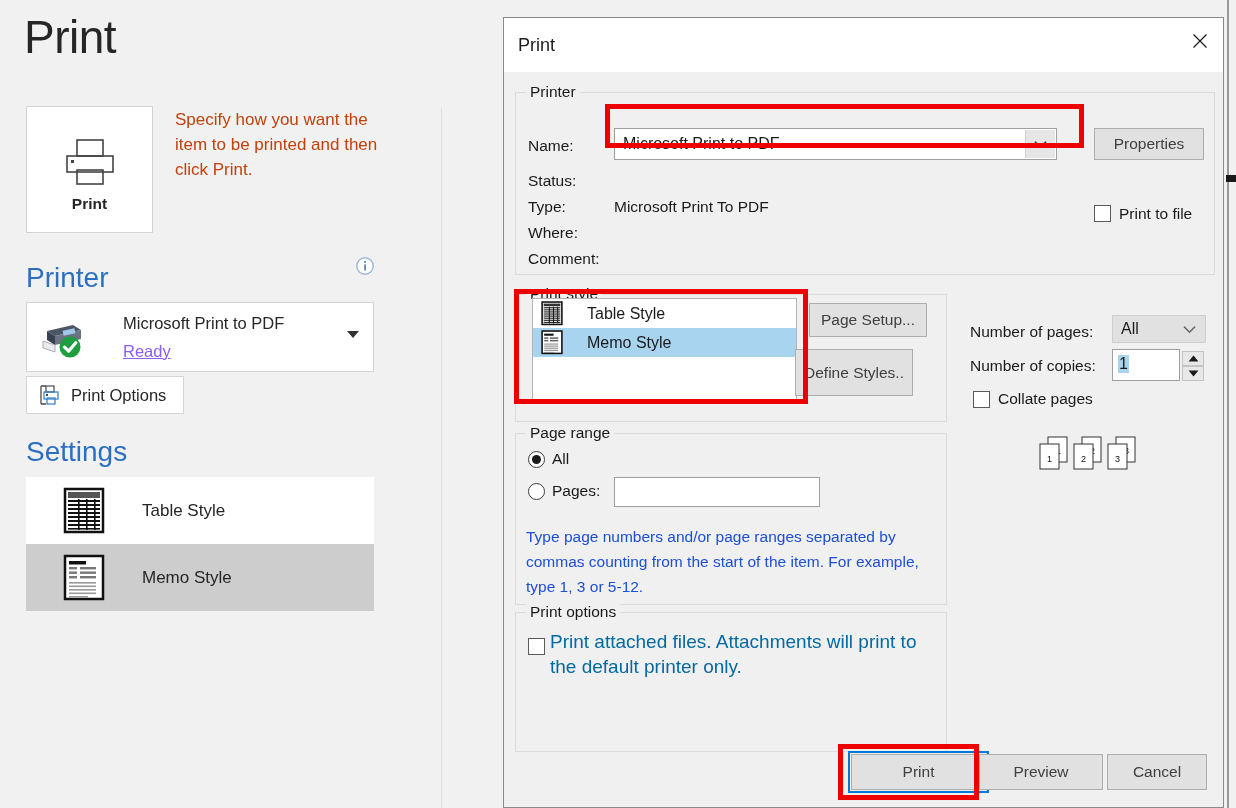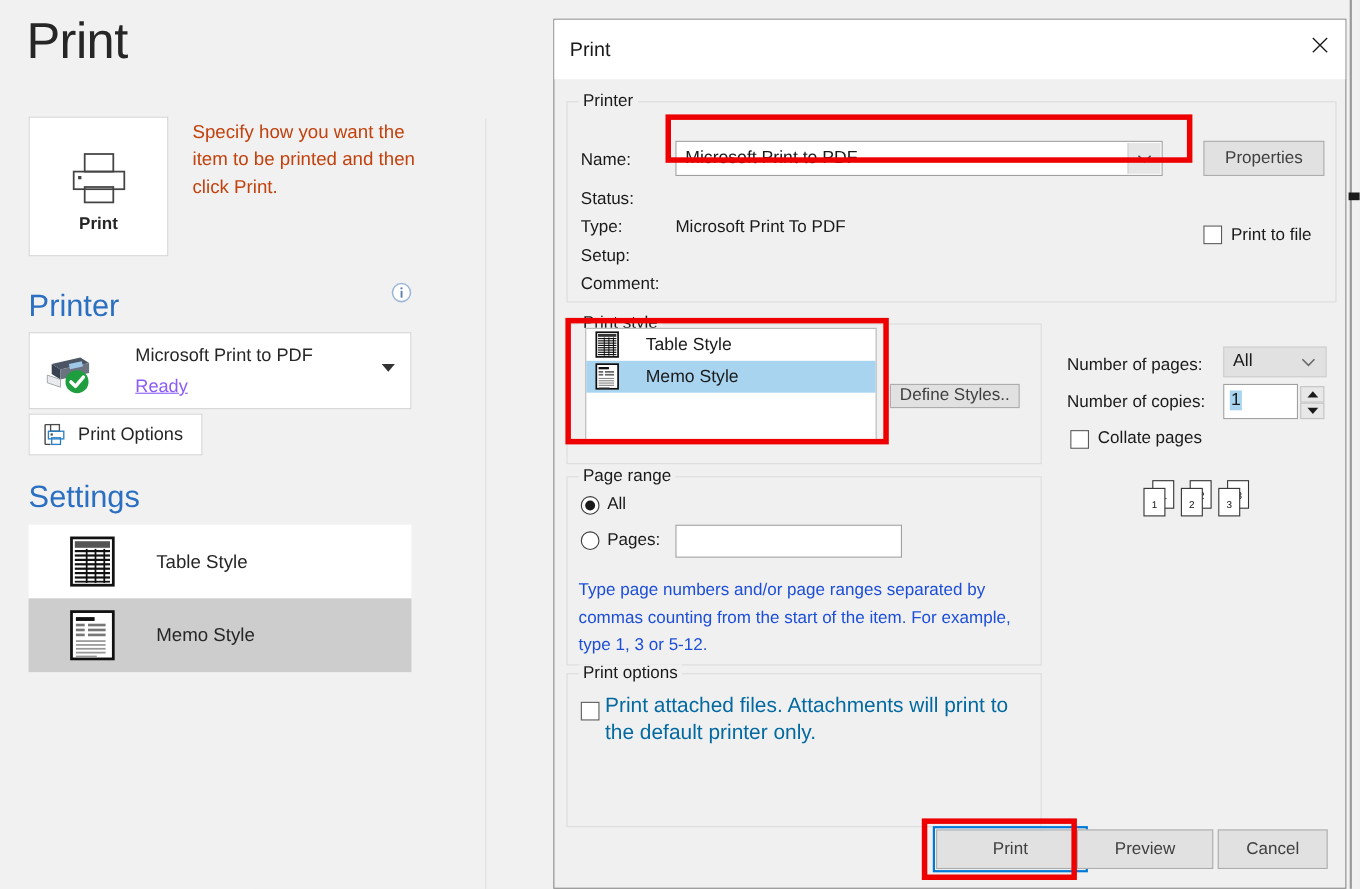--- a/index.html
+++ b/index.html
@@ -250,21 +250,21 @@
     </div>
   </div>
   <div class="winbtn" style="left:590px;top:110px;width:110px;height:32px;">Properties</div>
 
   <div class="lbl" style="left:24px;top:154px;">Status:</div>
   <div class="lbl" style="left:110px;top:154px;"></div>
 
   <div class="lbl" style="left:24px;top:180px;">Type:</div>
   <div class="lbl" style="left:110px;top:180px;">Microsoft Print To PDF</div>
 
-  <div class="lbl" style="left:24px;top:206px;">Setup:</div>
+  <div class="lbl" style="left:24px;top:206px;">Where:</div>
   <div class="lbl" style="left:110px;top:206px;"></div>
 
   <div class="lbl" style="left:24px;top:232px;">Comment:</div>
   <div class="lbl" style="left:110px;top:232px;"></div>
 
   <div class="chk" style="left:590px;top:187px;"></div>
   <div class="lbl" style="left:615px;top:187px;">Print to file</div>
 
   <div class="grp" style="left:11px;top:276px;width:432px;height:128px;">
     <div class="grp-title">Print style</div>
@@ -312,21 +312,22 @@
             <rect x="7" y="34" width="27" height="2"></rect>
               <rect x="7" y="38" width="27" height="2"></rect>
             <rect x="7" y="42" width="19" height="2"></rect>
           </g>
         </svg>
       </span>
       <span class="si-label">Memo Style</span>
     </div>
   </div>
 
-  <div class="winbtn" style="left:305px;top:331px;width:118px;height:22px;">Define Styles..</div>
+  <div class="winbtn" style="left:305px;top:285px;width:118px;height:34px;">Page Setup...</div>
+  <div class="winbtn" style="left:291px;top:331px;width:118px;height:47px;">Define Styles..</div>
 
 
   <div class="lbl" style="left:466px;top:305px;">Number of pages:</div>
   <div class="combo flat" style="left:608px;top:297px;width:94px;height:28px;">
     <div class="cb-text">All</div>
     <div class="cb-btn">
       <svg width="13" height="9" viewBox="0 0 13 9">
           <path d="M1 1.6 L6.5 7.2 L12 1.6" fill="none" stroke="#6a6a6a" stroke-width="1.5"></path>
         </svg>
     </div>

